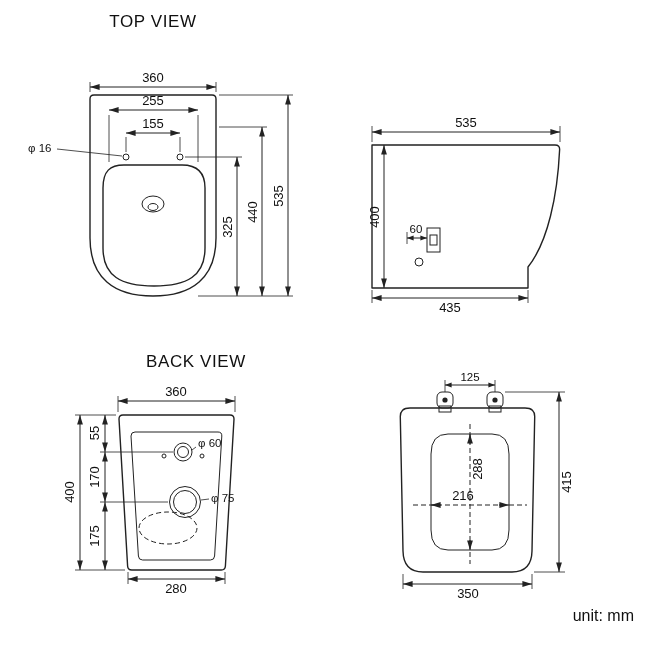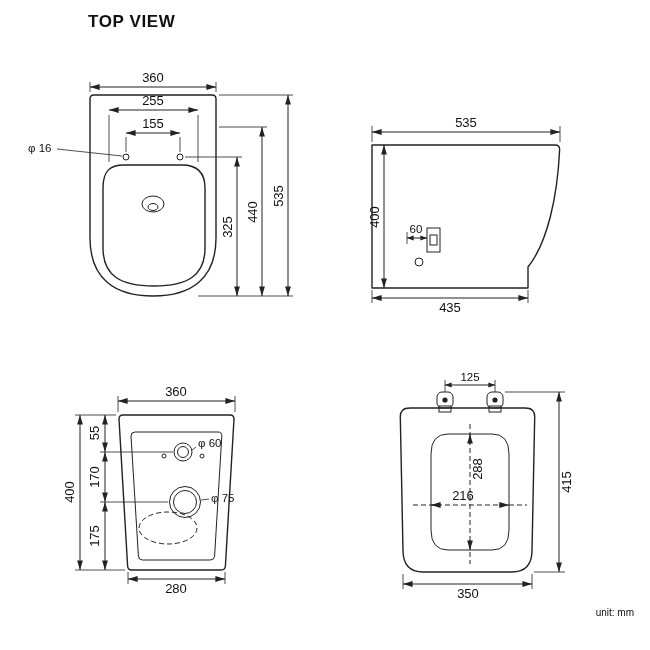--- a/index.html
+++ b/index.html
@@ -1,20 +1,20 @@
 <!DOCTYPE html>
 <html><head>
 <meta charset="utf-8">
 <style>
   * { margin:0; padding:0; box-sizing:border-box; }
   html,body { background:#ffffff; }
   body { font-family:"Liberation Sans", sans-serif; color:#161616; }
   .canvas { position:relative; width:650px; height:650px; background:#ffffff; overflow:hidden; }
-  .view-title { position:absolute; font-weight:bold; font-size:17px; letter-spacing:.6px; text-align:left; color:#101010; }
-  .unit { position:absolute; font-size:10px; color:#101010;margin-left:42px; }
+  .view-title { position:absolute; font-weight:normal; font-size:17px; letter-spacing:.6px; text-align:center; color:#101010; }
+  .unit { position:absolute; font-size:16px; color:#101010;margin-left:42px; }
   svg.view { position:absolute; }
   .outline { fill:none; stroke:#222; stroke-width:1.4; stroke-linejoin:round; }
   .thin { fill:none; stroke:#222; stroke-width:1; }
   .dim { stroke:#222; stroke-width:1; }
   .ext { stroke:#222; stroke-width:.8; }
   .dash { fill:none; stroke:#222; stroke-width:1; stroke-dasharray:5 3; }
   text { fill:#101010; font-family:"Liberation Sans", sans-serif; font-size:13px; }
   .sm { font-size:11.5px; }
 </style>
 </head>
@@ -27,20 +27,21 @@
       <marker id="arr" viewBox="0 0 10 7" markerWidth="10" markerHeight="7" refX="9.6" refY="3.5" orient="auto-start-reverse" markerUnits="userSpaceOnUse">
         <path d="M0,0.6 L9.6,3.5 L0,6.4 Z" fill="#222"></path>
       </marker>
       <marker id="arrS" viewBox="0 0 7 6" markerWidth="7" markerHeight="6" refX="6.6" refY="3" orient="auto-start-reverse" markerUnits="userSpaceOnUse">
         <path d="M0,0.6 L6.6,3 L0,5.4 Z" fill="#222"></path>
       </marker>
     </defs>
   </svg>
 
   <div class="view-title" style="left:88px;top:12px;width:130px">TOP VIEW</div>
+  <div class="view-title" style="left:131px;top:352px;width:130px">BACK VIEW</div>
 
   <svg class="view" style="left:20px;top:40px" width="300" height="320" viewBox="0 0 300 320">
     <path class="outline" d="M70,59 Q70,55 74,55 L192,55 Q196,55 196,59 L196,198 C196,238 172,256 133,256 C94,256 70,238 70,198 Z"></path>
     <path class="outline" d="M83,148 C83,131 90,125 104,125 L162,125 C176,125 185,131 185,148 L185,208 C185,236 167,246 134,246 C101,246 83,236 83,208 Z"></path>
     <ellipse class="thin" cx="133" cy="164" rx="11" ry="8"></ellipse>
     <ellipse class="thin" cx="133" cy="167" rx="5" ry="3.5"></ellipse>
     <circle class="thin" cx="106" cy="117" r="3"></circle>
     <circle class="thin" cx="160" cy="117" r="3"></circle>
 
     <g>

